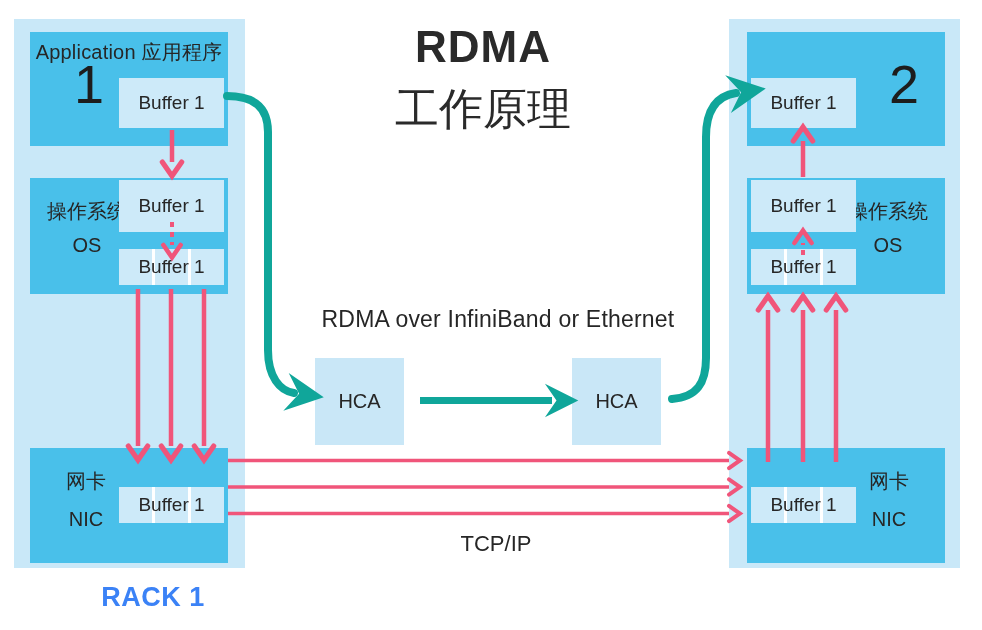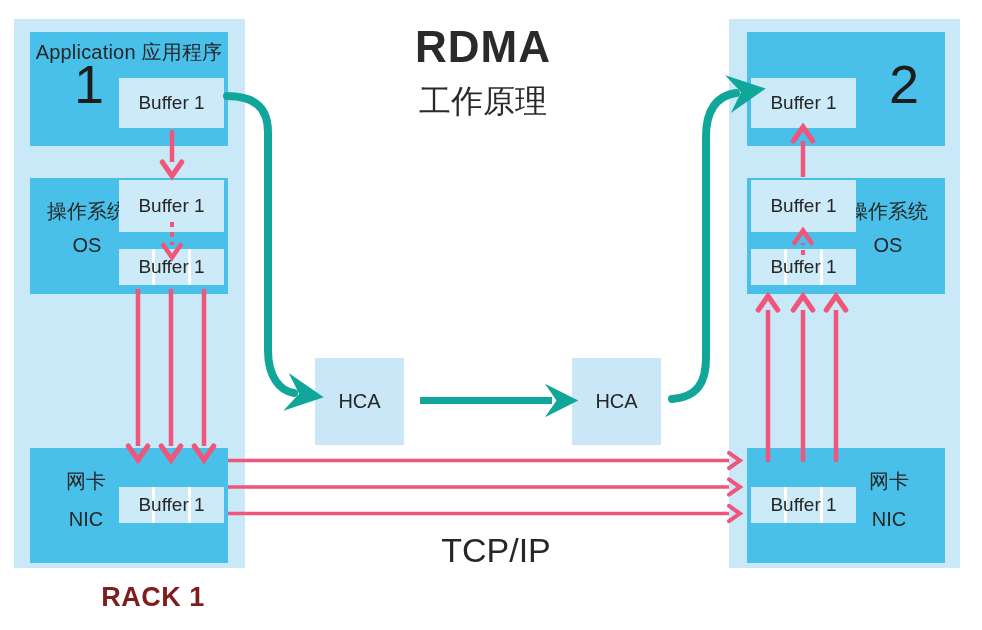--- a/index.html
+++ b/index.html
@@ -48,31 +48,31 @@
   .rack2 .nic-buffer3{left:4px;}
   .cell{flex:1;background:var(--buffer-bg);}
   .buffer3-label{position:absolute;inset:0;display:flex;align-items:center;justify-content:center;font-size:19px;}
   .side-label{position:absolute;text-align:center;font-size:20px;line-height:34px;}
   .os-label{top:16px;width:110px;}
   .rack1 .os-label{left:2px;}
   .rack2 .os-label{right:2px;}
   .nic-label{top:14px;width:96px;line-height:38px;}
   .rack1 .nic-label{left:8px;}
   .rack2 .nic-label{right:8px;}
-  .rack-caption{position:absolute;top:582px;width:170px;text-align:center;font-size:27px;font-weight:600;letter-spacing:.5px;color:#7f1d1d;}
+  .rack-caption{position:absolute;top:582px;width:170px;text-align:center;font-size:27px;font-weight:600;letter-spacing:.5px;color:#3b82f6;}
   .caption1{left:68px;}
   .caption2{left:787px;}
   .diagram-title{position:absolute;left:333px;top:22px;width:300px;text-align:center;color:#2a2a2a;}
   .diagram-title .t1{font-size:44px;font-weight:700;letter-spacing:1px;}
-  .diagram-title .t2{font-size:32px;font-weight:500;margin-top:8px;}
+  .diagram-title .t2{font-size:44px;font-weight:500;margin-top:8px;}
   .link-label{position:absolute;left:300px;top:306px;width:396px;text-align:center;font-size:23px;letter-spacing:.2px;}
   .hca{position:absolute;top:358px;width:89px;height:87px;background:var(--hca-bg);display:flex;align-items:center;justify-content:center;font-size:20px;}
   .hca-left{left:315px;}
   .hca-right{left:572px;}
-  .tcpip-label{position:absolute;left:416px;top:531px;width:160px;text-align:center;font-size:34px;}
+  .tcpip-label{position:absolute;left:416px;top:531px;width:160px;text-align:center;font-size:22px;}
   svg.arrows{position:absolute;left:0;top:0;z-index:10;pointer-events:none;}
   .pk{stroke:var(--pink);fill:none;}
   .tl{stroke:var(--teal);fill:none;}
   .pk-head{stroke:var(--pink);fill:none;}
   .tl-head{fill:var(--teal);stroke:none;}
 </style>
 </head>
 <body>
 
 <div class="canvas">
@@ -140,20 +140,21 @@
         <div class="cell"></div>
         <div class="buffer3-label">Buffer 1</div>
       </div>
     </div>
   </div>
 
   <div class="diagram-title">
     <div class="t1">RDMA</div>
     <div class="t2">工作原理</div>
   </div>
+  <div class="link-label">RDMA over InfiniBand or Ethernet</div>
   <div class="hca hca-left">HCA</div>
   <div class="hca hca-right">HCA</div>
   <div class="tcpip-label">TCP/IP</div>
 
   <svg class="arrows" width="982" height="630" viewBox="0 0 982 630">
     <defs>
       <marker id="pkhead" viewBox="0 0 10 10" refX="2" refY="5" markerWidth="6" markerHeight="6" orient="auto-start-reverse">
         <path d="M2,1.4 L7.2,5 L2,8.6" class="pk-head" stroke-width="1.9" stroke-linecap="round" stroke-linejoin="miter"></path>
       </marker>
       <marker id="tlhead" viewBox="0 0 12 12" refX="3" refY="6" markerWidth="5.5" markerHeight="5.5" orient="auto">

